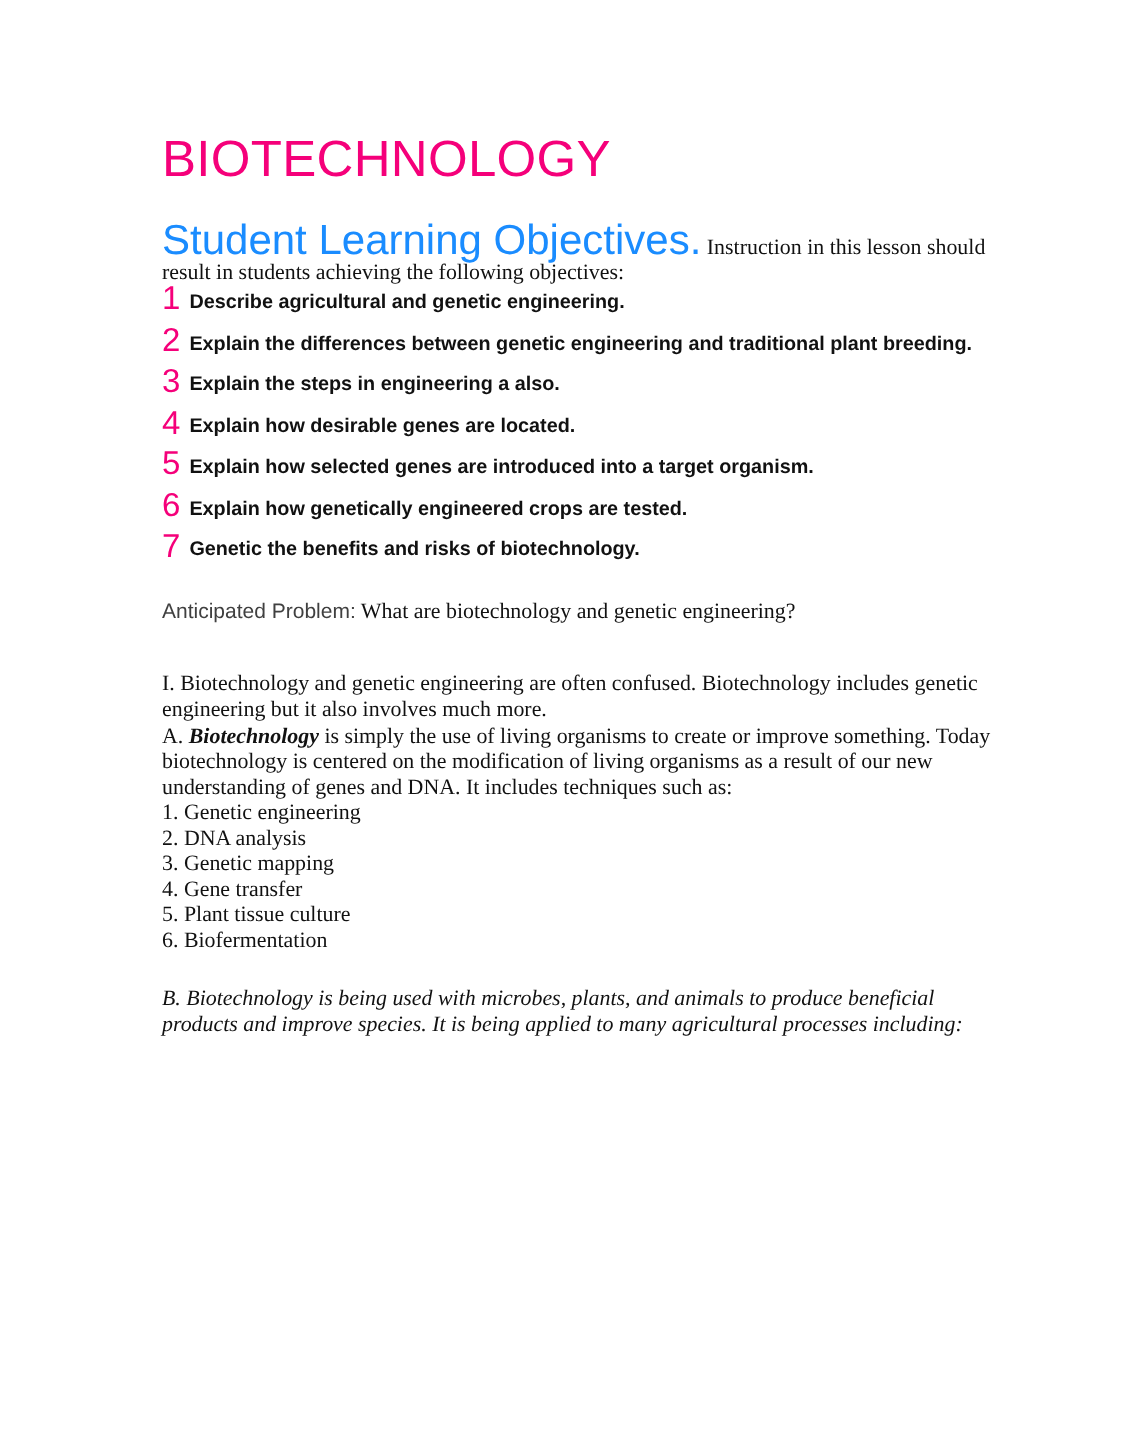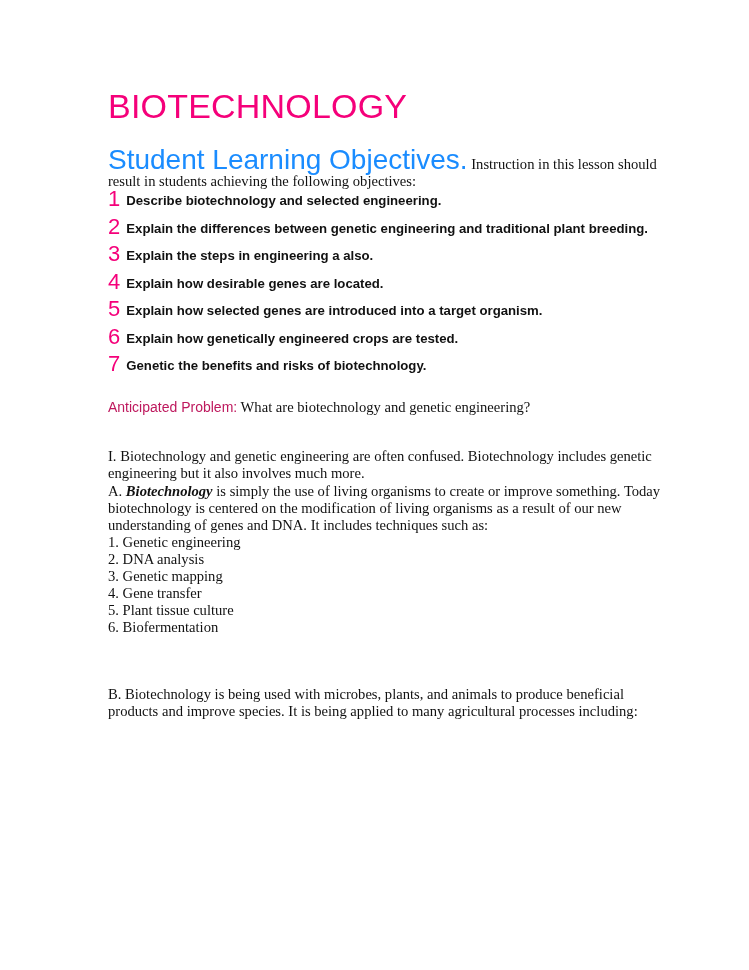--- a/index.html
+++ b/index.html
@@ -21,39 +21,39 @@
     .objectives { position: absolute; top: 191px; left: 0; width: 560px; margin: 0; padding: 0; list-style: none; }
     .objectives li {
       font-family: "Liberation Sans", sans-serif; font-weight: bold; font-size: 13.2px;
       line-height: 16px; margin-bottom: 9.5px;
     }
     .objectives li .num {
       font-family: "Liberation Sans", sans-serif; font-weight: normal; font-size: 22px;
       color: #f5007a; margin-right: 6px; vertical-align: -1px;
     }
     .problem { position: absolute; top: 399px; left: 0; width: 560px; }
-    .problem .label { font-family: "Liberation Sans", sans-serif; font-size: 14px; color: #be185d; }
+    .problem .label { font-family: "Liberation Sans", sans-serif; font-size: 14px; color: #404040; }
     .para { position: absolute; left: 0; width: 560px; margin: 0; }
     .para p { margin: 0; }
     .plist { margin: 0; padding: 0; list-style: none; }
     .plist li { margin: 0; }
   </style>
 </head>
 <body>
 
 <div class="page">
   <h1 class="title">BIOTECHNOLOGY</h1>
 
   <div class="intro">
     <span class="heading">Student Learning Objectives.</span>
     <span class="lead">Instruction in this lesson should result in students achieving the following objectives:</span>
   </div>
 
   <ul class="objectives">
-    <li><span class="num">1</span><span>Describe biotechnology and selected engineering.</span></li>
+    <li><span class="num">1</span><span>Describe agricultural and genetic engineering.</span></li>
     <li><span class="num">2</span><span>Explain the differences between genetic engineering and traditional plant breeding.</span></li>
     <li><span class="num">3</span><span>Explain the steps in engineering a also.</span></li>
     <li><span class="num">4</span><span>Explain how desirable genes are located.</span></li>
     <li><span class="num">5</span><span>Explain how selected genes are introduced into a target organism.</span></li>
     <li><span class="num">6</span><span>Explain how genetically engineered crops are tested.</span></li>
     <li><span class="num">7</span><span>Genetic the benefits and risks of biotechnology.</span></li>
   </ul>
 
   <div class="problem">
     <span class="label">Anticipated Problem:</span>
@@ -69,16 +69,16 @@
     <ul class="plist">
       <li>1. Genetic engineering</li>
       <li>2. DNA analysis</li>
       <li>3. Genetic mapping</li>
       <li>4. Gene transfer</li>
       <li>5. Plant tissue culture</li>
       <li>6. Biofermentation</li>
     </ul>
   </div>
 
-  <div class="para" style="top:686px;">
+  <div class="para" style="top:658px;font-style:italic;">
     <p>B. Biotechnology is being used with microbes, plants, and animals to produce beneficial products and improve species. It is being applied to many agricultural processes including:</p>
   </div>
 </div>
 
 </body></html>

